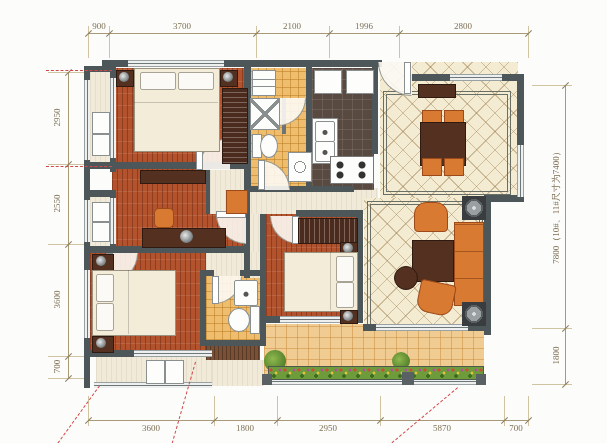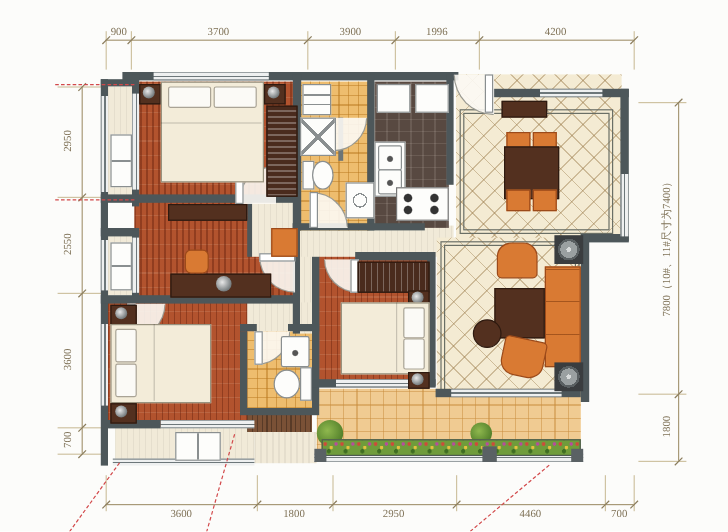--- a/index.html
+++ b/index.html
@@ -85,41 +85,41 @@
   <div class="a ext" style="left:399px;top:26px;width:1px;height:32px;"></div>
   <div class="a ext" style="left:528px;top:26px;width:1px;height:32px;"></div>
   <div class="a tk" style="left:84px;top:33px;"></div>
   <div class="a tk" style="left:105px;top:33px;"></div>
   <div class="a tk" style="left:252px;top:33px;"></div>
   <div class="a tk" style="left:325px;top:33px;"></div>
   <div class="a tk" style="left:395px;top:33px;"></div>
   <div class="a tk" style="left:524px;top:33px;"></div>
   <span class="a dlab" style="left:69px;top:21px;width:60px;">900</span>
   <span class="a dlab" style="left:152px;top:21px;width:60px;">3700</span>
-  <span class="a dlab" style="left:262px;top:21px;width:60px;">3900</span>
+  <span class="a dlab" style="left:262px;top:21px;width:60px;">2100</span>
   <span class="a dlab" style="left:334px;top:21px;width:60px;">1996</span>
-  <span class="a dlab" style="left:433px;top:21px;width:60px;">4200</span>
+  <span class="a dlab" style="left:433px;top:21px;width:60px;">2800</span>
 
   <div class="a dml" style="left:88px;top:420px;width:440px;height:1px;"></div>
   <div class="a ext" style="left:88px;top:396px;width:1px;height:30px;"></div>
   <div class="a ext" style="left:214px;top:396px;width:1px;height:30px;"></div>
   <div class="a ext" style="left:277px;top:396px;width:1px;height:30px;"></div>
   <div class="a ext" style="left:380px;top:396px;width:1px;height:30px;"></div>
   <div class="a ext" style="left:504px;top:396px;width:1px;height:30px;"></div>
   <div class="a ext" style="left:528px;top:396px;width:1px;height:30px;"></div>
   <div class="a tk" style="left:84px;top:420px;"></div>
   <div class="a tk" style="left:210px;top:420px;"></div>
   <div class="a tk" style="left:273px;top:420px;"></div>
   <div class="a tk" style="left:376px;top:420px;"></div>
   <div class="a tk" style="left:500px;top:420px;"></div>
   <div class="a tk" style="left:524px;top:420px;"></div>
   <span class="a dlab" style="left:121px;top:423px;width:60px;">3600</span>
   <span class="a dlab" style="left:215px;top:423px;width:60px;">1800</span>
   <span class="a dlab" style="left:298px;top:423px;width:60px;">2950</span>
-  <span class="a dlab" style="left:412px;top:423px;width:60px;">4460</span>
+  <span class="a dlab" style="left:412px;top:423px;width:60px;">5870</span>
   <span class="a dlab" style="left:486px;top:423px;width:60px;">700</span>
 
   <div class="a dml" style="left:68px;top:72px;width:1px;height:306px;"></div>
   <div class="a ext" style="left:48px;top:72px;width:38px;height:1px;"></div>
   <div class="a ext" style="left:48px;top:164px;width:38px;height:1px;"></div>
   <div class="a ext" style="left:48px;top:244px;width:38px;height:1px;"></div>
   <div class="a ext" style="left:48px;top:356px;width:38px;height:1px;"></div>
   <div class="a ext" style="left:48px;top:378px;width:38px;height:1px;"></div>
   <div class="a tk" style="left:64px;top:72px;"></div>
   <div class="a tk" style="left:64px;top:164px;"></div>

